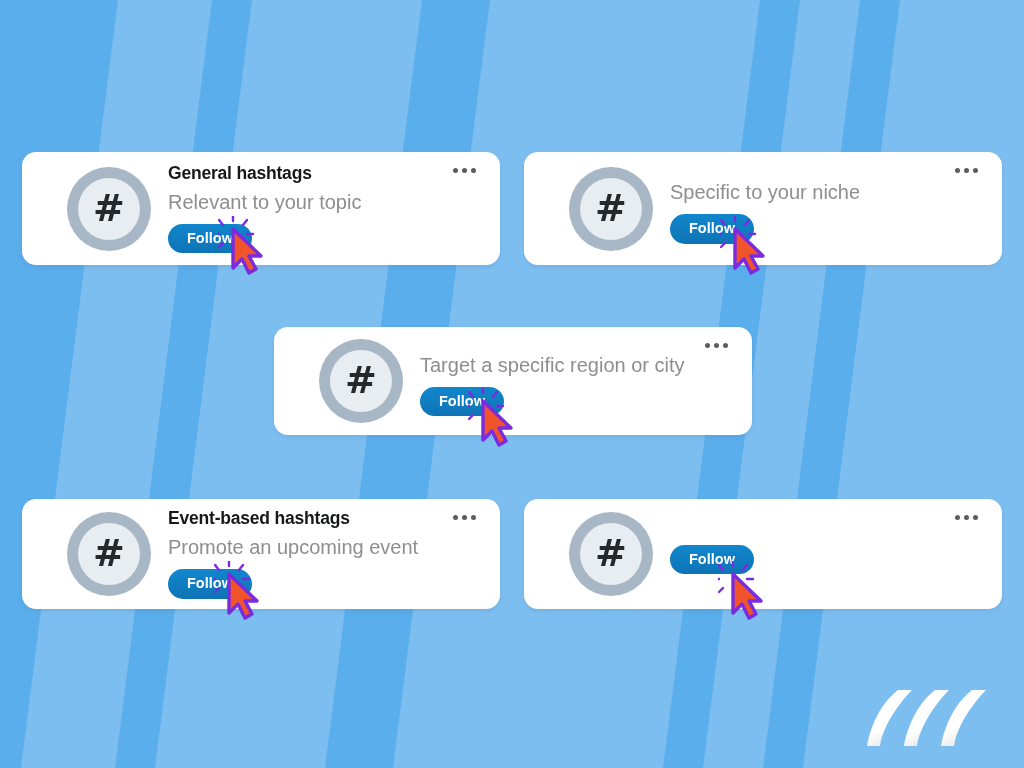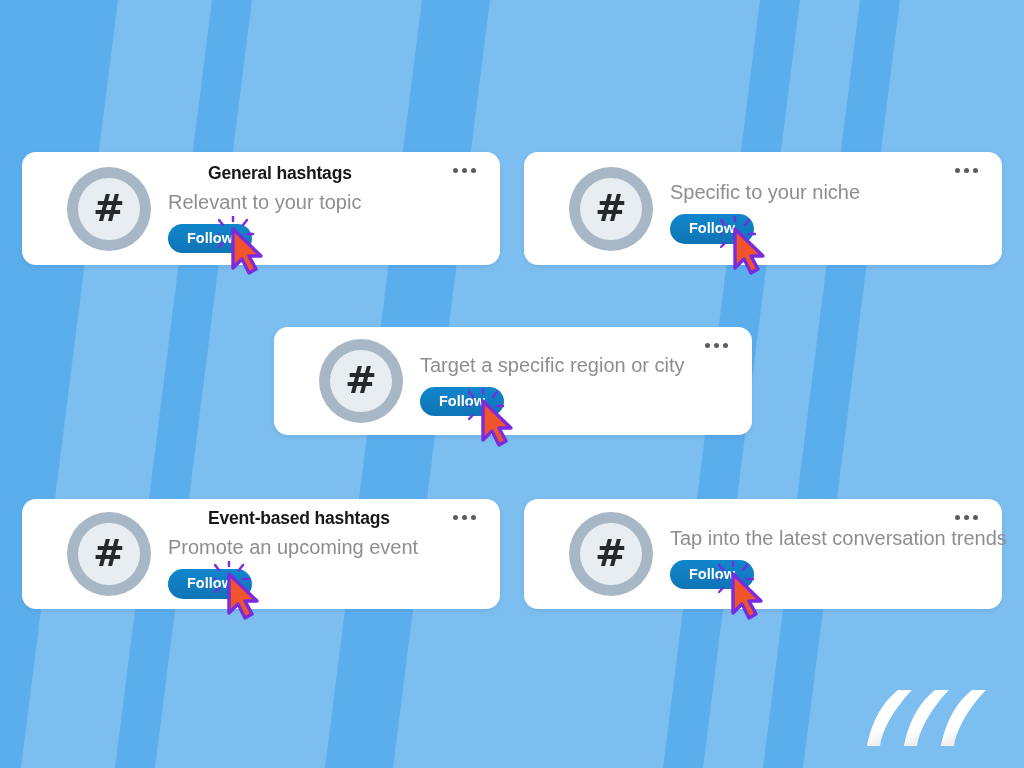--- a/index.html
+++ b/index.html
@@ -75,21 +75,20 @@
     justify-content: center;
   }
 
   .card-title {
     font-size: 17.5px;
     font-weight: 700;
     color: #17181A;
     letter-spacing: -0.2px;
     line-height: 1.1;
     white-space: nowrap;
-    margin-left: 40px;
   }
   .card-subtitle {
     font-size: 20px;
     font-weight: 400;
     color: #8E8E8E;
     line-height: 1.1;
     margin-top: 8px;
     white-space: nowrap;
   }
 
@@ -225,21 +224,20 @@
   </div>
 </div>
 
 <div class="card" style="left:524px; top:499px; width:478px; height:110px;">
   <div class="avatar">
     <div class="avatar-inner">
       <span class="avatar-hash">#</span>
     </div>
   </div>
   <div class="card-body">
-    <div class="card-subtitle">Tap into the latest conversation trends</div>
     <button class="follow-btn">Follow</button>
   </div>
   <div class="dots-menu">
     <i></i>
     <i></i>
     <i></i>
   </div>
 </div>
 
 <svg class="cursor" style="left:218px; top:216px;" viewBox="0 0 70 70">

